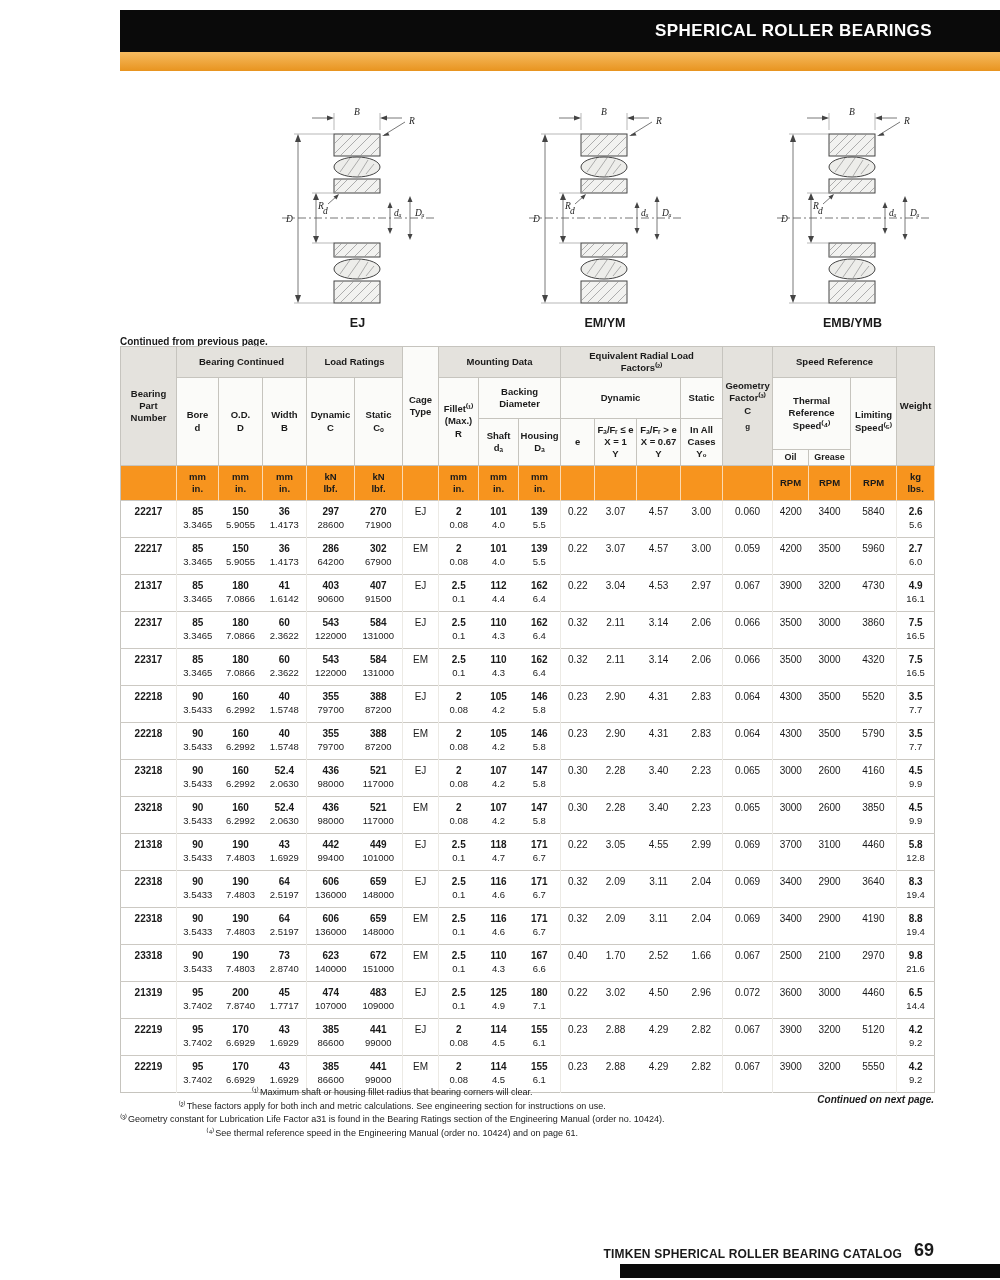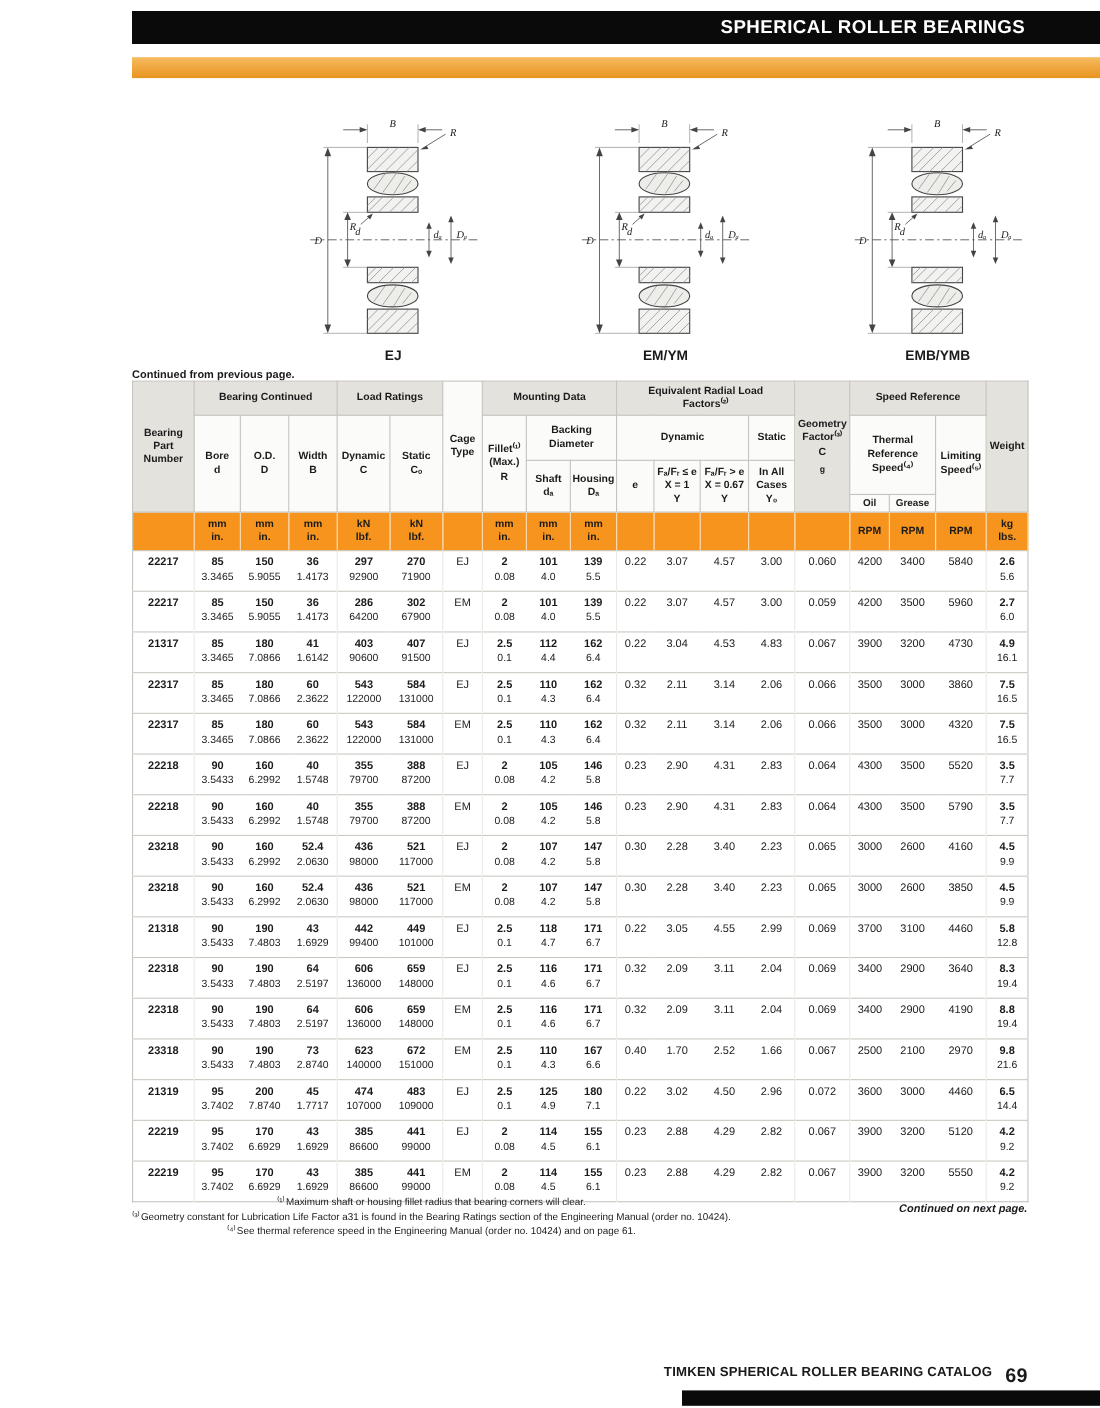--- a/index.html
+++ b/index.html
@@ -1,20 +1,20 @@
 <!DOCTYPE html>
 <html><head>
 <meta charset="utf-8">
 <style>
   html,body{margin:0;padding:0;overflow:hidden;}
   body{width:1000px;height:1280px;background:#fff;position:relative;
        font-family:"Liberation Sans", sans-serif;color:#1a1a1a;}
 
   
-  .banner{position:absolute;left:120px;right:0;top:10px;height:30px;background:#0a0a0a;
+  .banner{position:absolute;left:120px;right:0;top:10px;height:42px;background:#0a0a0a;
           display:flex;align-items:center;justify-content:flex-end;padding-right:68px;
           box-sizing:border-box;color:#fff;font-size:17px;font-weight:bold;letter-spacing:.4px;}
   .accent{position:absolute;left:120px;right:0;top:52px;height:19px;
           background:linear-gradient(#f6bb60,#e8941f);}
 
   
   .diagrams{position:absolute;left:245px;top:104px;width:720px;display:flex;justify-content:space-between;}
   .diagram{width:225px;text-align:center;}
   .diagram svg{display:block;margin:0 auto;}
   .diagram-label{font-weight:bold;font-size:12.5px;margin-top:2px;}
@@ -52,21 +52,21 @@
   tbody td.b .l1{font-weight:bold;}
   tbody td.c0 .l1{font-weight:bold;}
   tbody td.c1,tbody td.c4,tbody td.c6,tbody td.c7,tbody td.c10,
   tbody td.c14,tbody td.c15,tbody td.c18{border-left:1px solid #eceae5;}
 
   
   .footnotes{position:absolute;left:120px;top:1086px;font-size:9px;line-height:13.5px;text-align:center;}
   .fn .m{margin-right:1px;}
 
   
-  .footer{position:absolute;right:66px;top:1240px;display:flex;align-items:flex-start;gap:12px;}
+  .footer{position:absolute;right:66px;top:1240px;display:flex;align-items:flex-end;gap:12px;}
   .footer-text{font-weight:bold;font-size:12px;letter-spacing:.2px;}
   .footer-page{font-weight:bold;font-size:18px;}
   .footer-bar{position:absolute;left:620px;right:0;top:1264px;height:14px;background:#0a0a0a;}
 </style>
 </head>
 <body>
 
 <div class="banner">
   <span>SPHERICAL ROLLER BEARINGS</span>
 </div>
@@ -441,21 +441,21 @@
           <td class="c2 b">
             <div class="l1">150</div>
             <div class="l2">5.9055</div>
           </td>
           <td class="c3 b">
             <div class="l1">36</div>
             <div class="l2">1.4173</div>
           </td>
           <td class="c4 b">
             <div class="l1">297</div>
-            <div class="l2">92900</div>
+            <div class="l2">28600</div>
           </td>
           <td class="c5 b">
             <div class="l1">270</div>
             <div class="l2">71900</div>
           </td>
           <td class="c6">
             <div class="l1">EJ</div>
             <div class="l2"></div>
           </td>
           <td class="c7 b">
@@ -632,21 +632,21 @@
           </td>
           <td class="c11">
             <div class="l1">3.04</div>
             <div class="l2"></div>
           </td>
           <td class="c12">
             <div class="l1">4.53</div>
             <div class="l2"></div>
           </td>
           <td class="c13">
-            <div class="l1">4.83</div>
+            <div class="l1">2.97</div>
             <div class="l2"></div>
           </td>
           <td class="c14">
             <div class="l1">0.067</div>
             <div class="l2"></div>
           </td>
           <td class="c15">
             <div class="l1">3900</div>
             <div class="l2"></div>
           </td>
@@ -1676,20 +1676,21 @@
             <div class="l1">4.2</div>
             <div class="l2">9.2</div>
           </td>
         </tr>
       </tbody>
 </table>
 </div>
 
 <div class="footnotes">
     <div class="fn"><span class="m">⁽¹⁾</span><span>Maximum shaft or housing fillet radius that bearing corners will clear.</span></div>
+    <div class="fn"><span class="m">⁽²⁾</span><span>These factors apply for both inch and metric calculations. See engineering section for instructions on use.</span></div>
     <div class="fn"><span class="m">⁽³⁾</span><span>Geometry constant for Lubrication Life Factor a31 is found in the Bearing Ratings section of the Engineering Manual (order no. 10424).</span></div>
     <div class="fn"><span class="m">⁽⁴⁾</span><span>See thermal reference speed in the Engineering Manual (order no. 10424) and on page 61.</span></div>
   </div>
 <div class="continued-next">Continued on next page.</div>
 
 <div class="footer">
   <span class="footer-text">TIMKEN SPHERICAL ROLLER BEARING CATALOG</span>
   <span class="footer-page">69</span>
 </div>
 <div class="footer-bar"></div>

